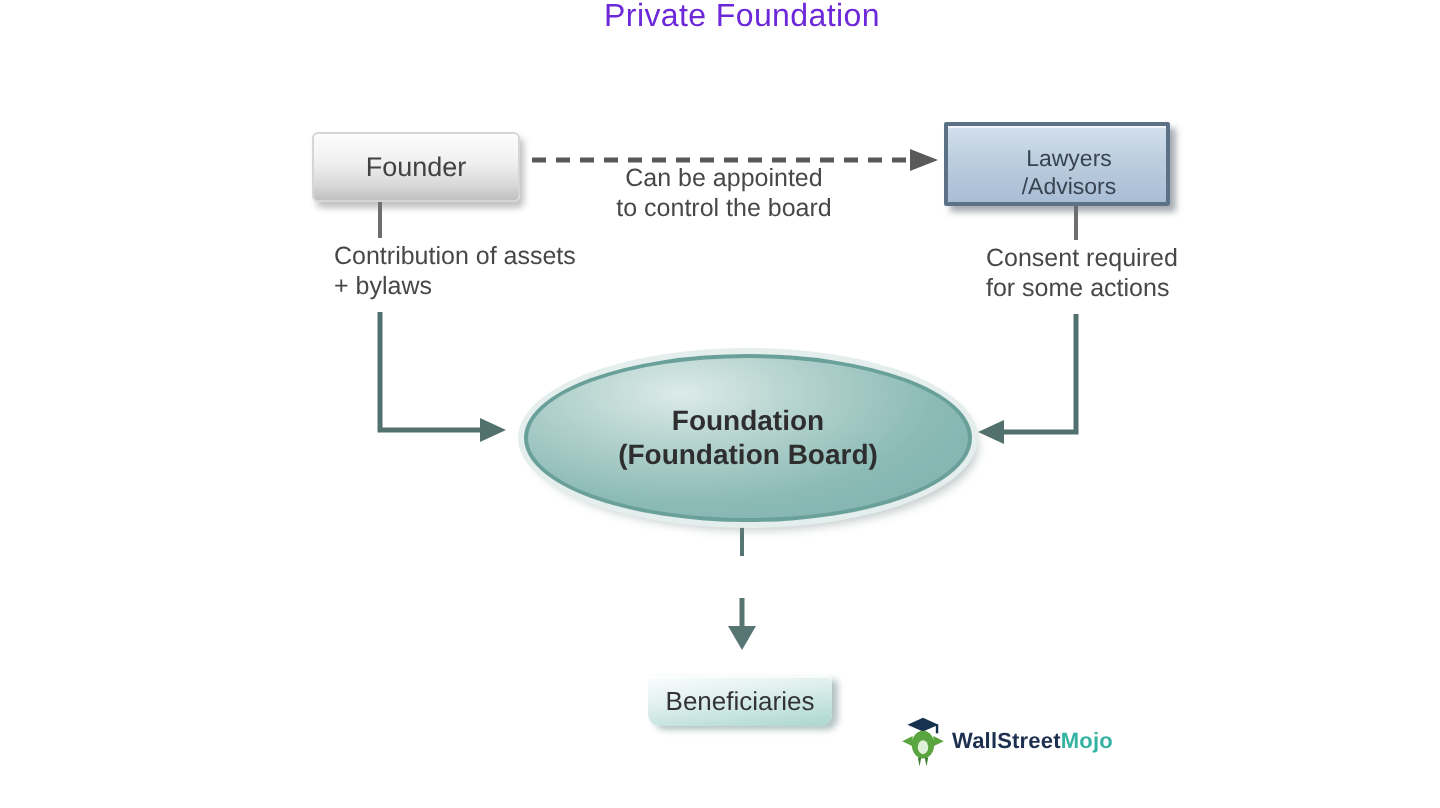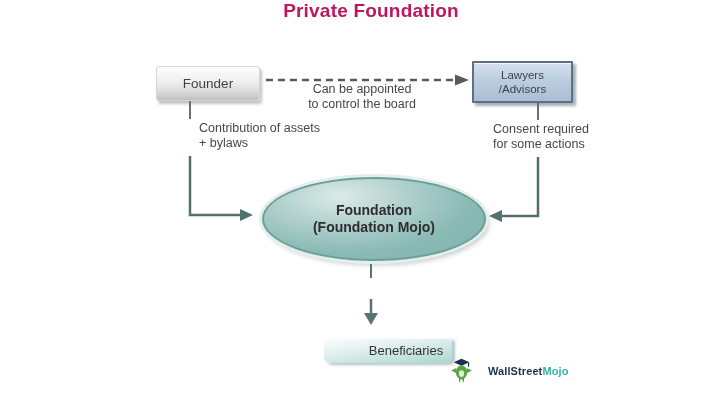--- a/index.html
+++ b/index.html
@@ -5,69 +5,69 @@
   html,body{margin:0;padding:0;background:#ffffff;}
   .stage{
     position:relative;width:720px;height:404px;background:#ffffff;
     font-family:"Liberation Sans", sans-serif;overflow:hidden;
   }
   .abs{position:absolute;}
   .pre{white-space:pre-line;}
   
   .title{
     left:0;right:0;top:7;text-align:center;padding-left:22px;
-    font-size:19px;font-weight:bold;color:#be185d;letter-spacing:.2px;
+    font-size:16px;font-weight:normal;color:#6d28d9;letter-spacing:.2px;
   }
   
   .note{font-size:12.5px;line-height:15px;color:#474747;}
   .note-center{text-align:center;margin-top:44px;}
   
   .founder-box{
     left:156px;top:66px;width:102px;height:33px;
     display:flex;align-items:center;justify-content:center;
     font-size:13.5px;color:#424242;
     background:linear-gradient(180deg,#fdfdfd 0%,#efefef 45%,#d8d8d8 78%,#bfbfbf 100%);
     border:1px solid #d6d6d6;border-radius:3px;
     box-shadow:2px 3px 3px rgba(120,120,120,.45);
   }
   
   .lawyers-box{
     left:472px;top:61px;width:97px;height:38px;
-    display:flex;align-items:center;justify-content:center;text-align:center;
+    display:flex;align-items:flex-end;justify-content:center;text-align:center;
     font-size:11.5px;line-height:14px;color:#394452;
     background:linear-gradient(180deg,#d4e0ee 0%,#bccede 45%,#a9bdd5 100%);
     border:2px solid #5d7186;border-radius:1px;
     box-shadow:3px 3px 3px rgba(95,105,118,.55), inset 0 1px 0 rgba(255,255,255,.65);
+    padding-left:12px;
   }
   
   .ellipse{
     left:262px;top:177px;width:220px;height:80px;border-radius:50%;
     display:flex;align-items:center;justify-content:center;text-align:center;
     font-size:14px;font-weight:bold;line-height:17px;color:#2e2e2e;
     background:radial-gradient(ellipse at 35% 22%,#dcebe8 0%,#b4d2ce 30%,#8cbbb6 62%,#7db0aa 100%);
     border:2px solid #6aa09a;
     box-shadow:0 0 0 3px #e4eeec, 3px 4px 5px rgba(120,140,138,.45);
   }
   
   .appointed{left:262px;top:38px;width:200px;}
-  .founder-note{left:167px;top:121px;margin-left:32px;}
+  .founder-note{left:167px;top:121px;}
   .lawyers-note{left:463px;top:122px;margin-left:30px;}
   .distribution{left:321px;top:281px;width:100px;font-size:13px;color:#3d3d3d;text-align:center;}
   
   .beneficiaries-box{
     left:324px;top:338px;width:92px;height:25px;
     display:flex;align-items:center;justify-content:center;
     font-size:13px;color:#333333;
     background:linear-gradient(172deg,#fcfefe 0%,#e0f0ee 40%,#abd6d0 100%);
     border-radius:2px 2px 6px 6px;
     box-shadow:3px 2px 3px rgba(120,145,145,.55), inset 0 1px 0 rgba(255,255,255,.7);
-    padding-left:36px;
   }
   
-  .brand{left:451px;top:358px;display:flex;align-items:center;gap:16px;}
+  .brand{left:451px;top:358px;display:flex;align-items:center;gap:4px;}
   .brand-text{font-size:11px;font-weight:bold;letter-spacing:.1px;}
   .brand-part1{color:#1e3050;}
   .brand-part2{color:#35b3a2;}
   svg.connectors{position:absolute;left:0;top:0;pointer-events:none;}
 </style>
 </head>
 <body>
 
 <div class="stage">
 
@@ -105,21 +105,21 @@
 /Advisors</span>
   </div>
 
   <div class="abs note pre founder-note">Contribution of assets
 + bylaws</div>
   <div class="abs note pre lawyers-note">Consent required
 for some actions</div>
 
   <div class="abs ellipse">
     <span class="pre">Foundation
-(Foundation Mojo)</span>
+(Foundation Board)</span>
   </div>
 
 
   <div class="abs beneficiaries-box">
     <span>Beneficiaries</span>
   </div>
 
   <div class="abs brand">
     <svg width="21" height="26" viewBox="0 0 24 30">
 

